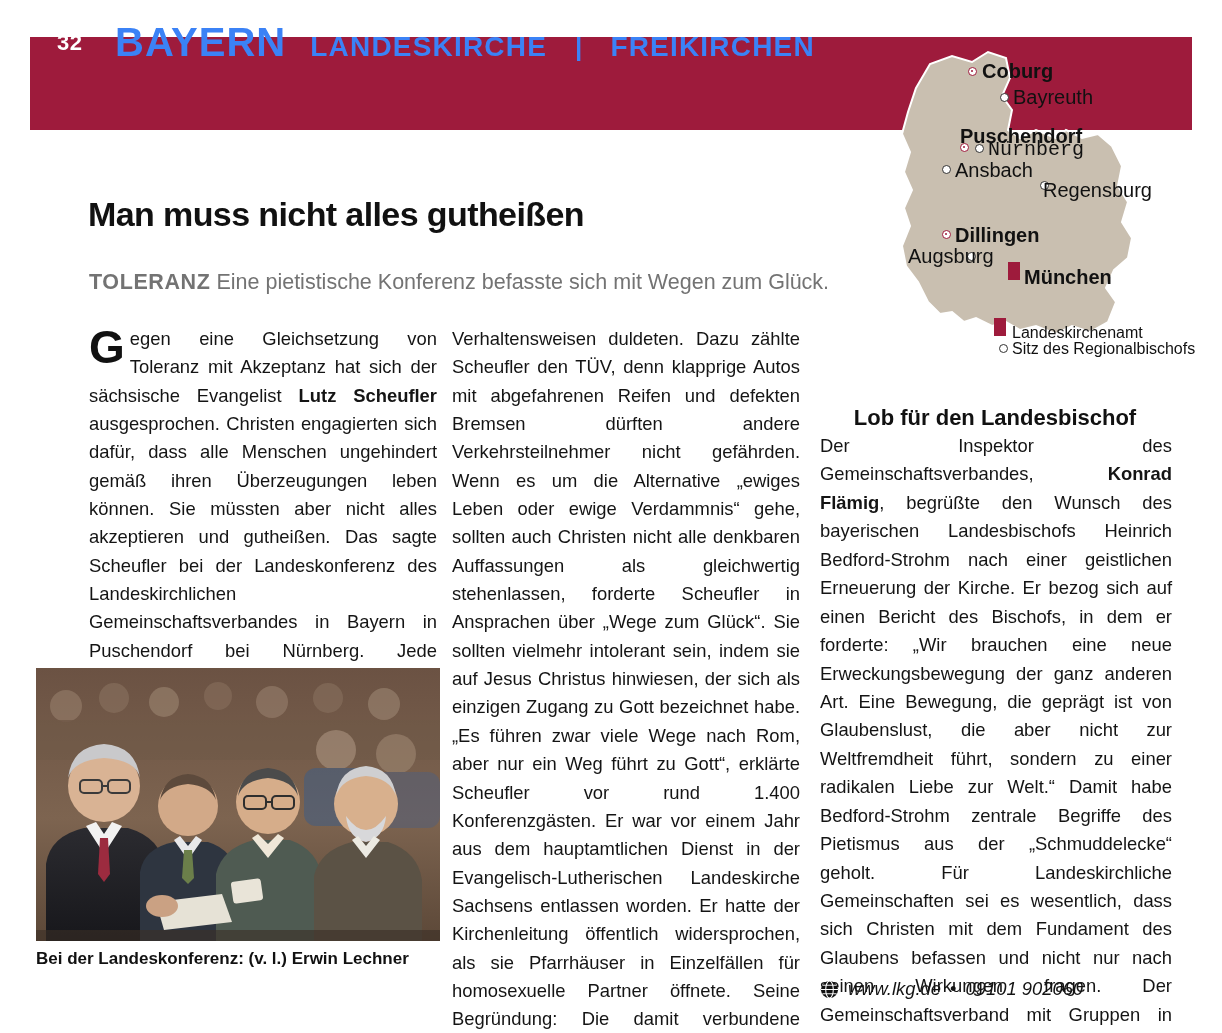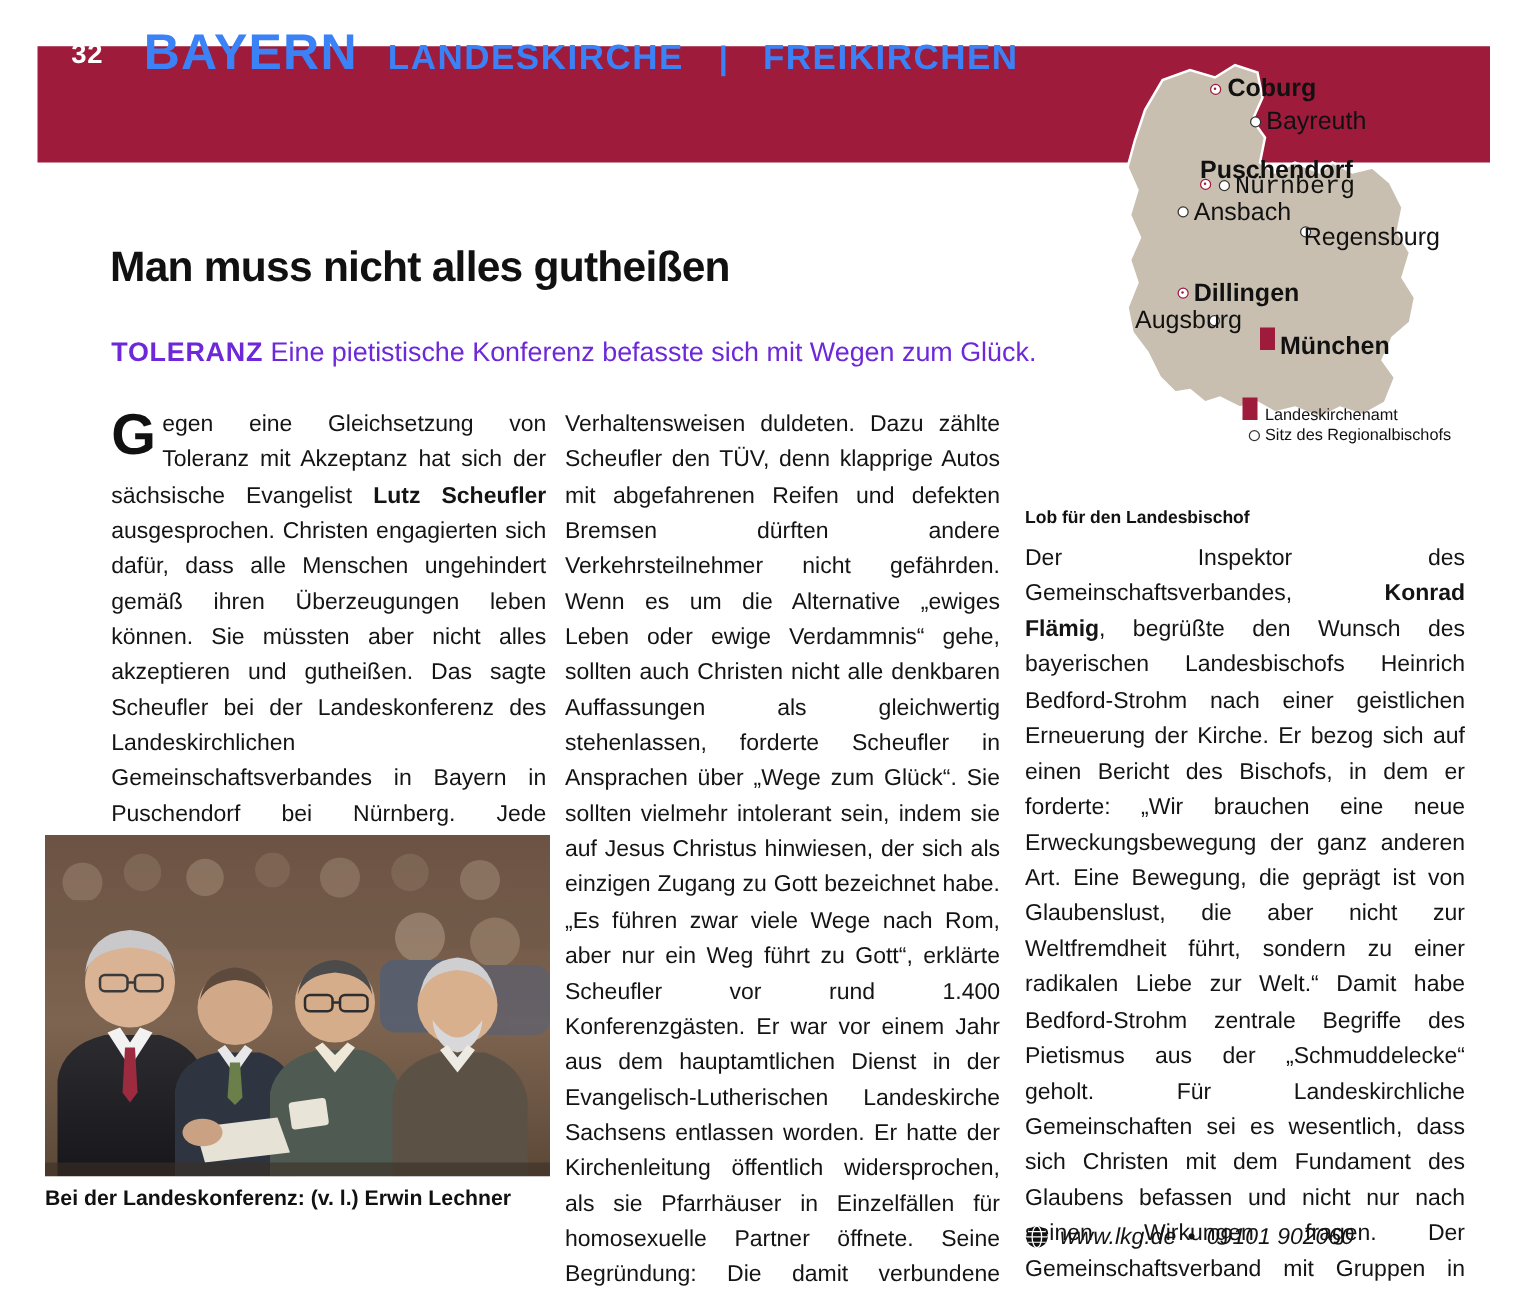--- a/index.html
+++ b/index.html
@@ -104,21 +104,21 @@
     border-color: #9e1b3c;
   }
   .map-flag {
     position: absolute;
     width: 12px;
     height: 18px;
     background: #9e1b3c;
   }
   .map-legend {
     position: absolute;
-    font-size: 13px;
+    font-size: 16px;
     color: #111111;
     white-space: nowrap;
   }
 
   
   .headline {
     position: absolute;
     left: 88px;
     top: 196px;
     width: 790px;
@@ -127,21 +127,21 @@
     letter-spacing: -0.6px;
     color: #111111;
     line-height: 1.08;
   }
   .standfirst {
     position: absolute;
     left: 89px;
     top: 270px;
     width: 800px;
     font-size: 21.5px;
-    color: #6d28d9;
+    color: #737373;
   }
   .standfirst .kicker {
     font-weight: bold;
     letter-spacing: 0.6px;
   }
 
   
   .col {
     position: absolute;
     font-size: 18.4px;
@@ -194,23 +194,24 @@
     line-height: 1.35;
     color: #111111;
   }
 
   
   .sub-headline {
     position: absolute;
     left: 820px;
     top: 405px;
     width: 350px;
-    font-size: 14px;
-    font-weight: bold;
-    color: #111111;
+    font-size: 22px;
+    font-weight: bold;
+    color: #111111;
+    text-align: center;
   }
   .col-3-body {
     position: absolute;
     left: 820px;
     top: 432px;
     width: 352px;
     font-size: 18.4px;
     line-height: 1.545;
     text-align: justify;
     color: #141414;

